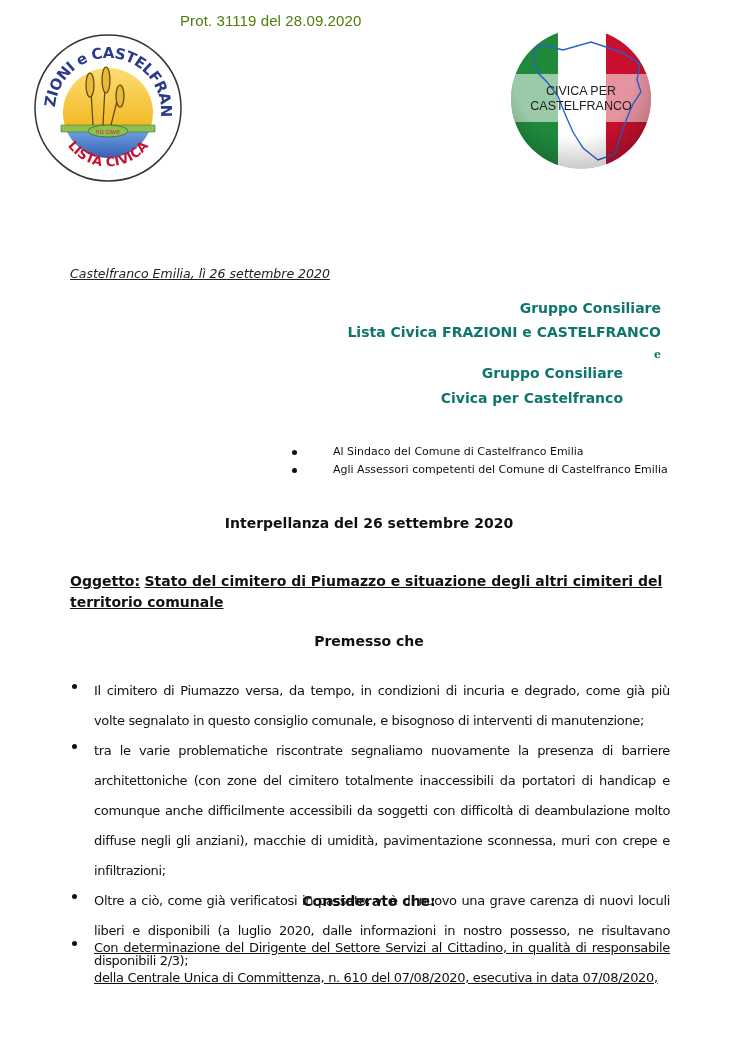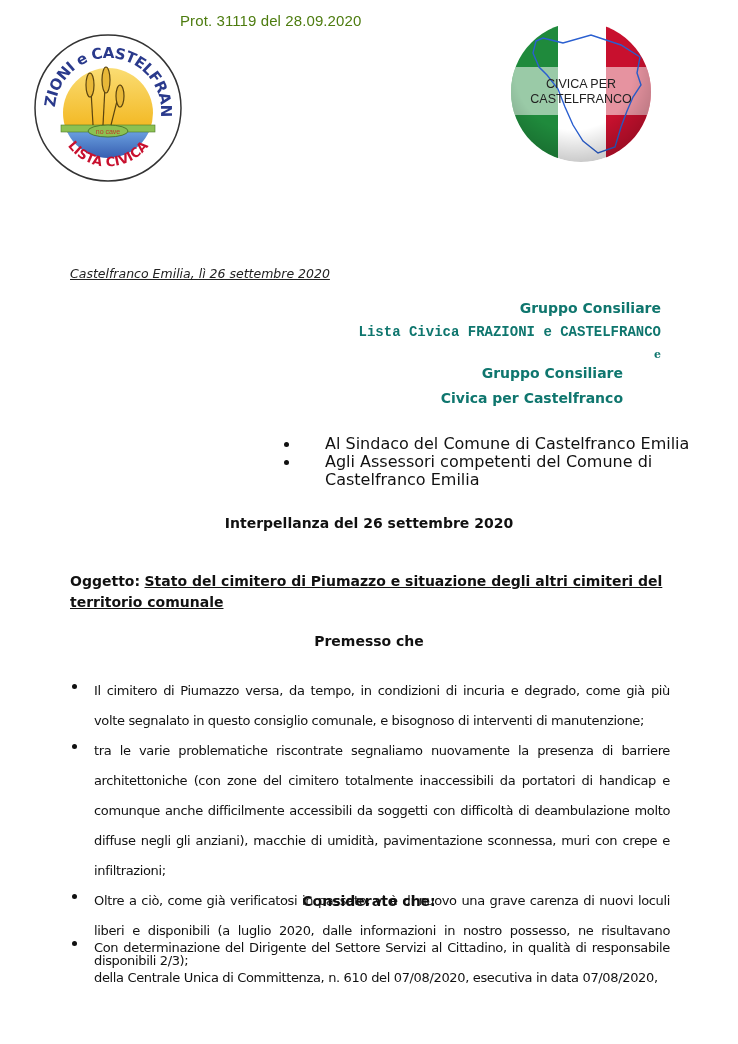--- a/index.html
+++ b/index.html
@@ -1,29 +1,29 @@
 <!DOCTYPE html>
 <html><head>
 <meta charset="utf-8">
 <style>
   html, body { margin:0; padding:0; background:#fff; }
   body { width:738px; height:1044px; position:relative; overflow:hidden; color:#111; font-family:"Liberation Sans", sans-serif; }
   .abs { position:absolute; }
   .prot { left:180px; top:12px; font-size:15px; font-family:"Liberation Sans", sans-serif; color:#4d7c0f; letter-spacing:0.1px; }
   .logo-left { left:33px; top:33px; width:150px; height:150px; }
-  .logo-right { left:503px; top:17px; width:155px; height:155px; }
+  .logo-right { left:503px; top:24px; width:155px; height:155px; }
   .date { left:70px; top:266px; font-size:12.5px; font-style:italic; text-decoration:underline; font-family:"DejaVu Sans", sans-serif; color:#222; }
   .hdr { left:0; width:661px; text-align:right; font-weight:bold; font-size:14px; font-family:"DejaVu Sans", sans-serif; color:#0f766e; }
   .e-small { font-family:"DejaVu Serif", serif; font-weight:bold; font-size:11px; }
-  .recip { left:284px; top:435px; font-size:16px; font-family:"DejaVu Sans", sans-serif; list-style:none; margin:0; padding:0; }
+  .recip { left:284px; top:435px; font-size:11px; font-family:"DejaVu Sans", sans-serif; list-style:none; margin:8px; padding:0; }
   .recip li { position:relative; padding-left:41px; height:18px; line-height:18px; }
   .recip li .dot { position:absolute; left:0; top:7px; width:5px; height:5px; border-radius:50%; background:#111; }
   .title { left:0; width:738px; text-align:center; top:515px; font-weight:bold; font-size:14px; font-family:"DejaVu Sans", sans-serif; }
   .oggetto { left:70px; top:571px; width:600px; font-size:14px; line-height:21px; font-family:"DejaVu Sans", sans-serif; }
-  .oggetto b { font-weight:bold; }
+  .oggetto b { font-weight:bold;text-decoration:underline; }
   .oggetto .u { text-decoration:underline; font-weight:bold; }
   .section { left:0; width:738px; text-align:center; font-weight:bold; font-size:14px; font-family:"DejaVu Sans", sans-serif; }
   .body-list { left:70px; width:600px; font-size:13px; line-height:30px; font-family:"DejaVu Sans", sans-serif; margin:0; padding:0; list-style:none; }
   .body-list li { position:relative; padding-left:24px; text-align:justify; letter-spacing:-0.35px; }
   .body-list li .dot { position:absolute; left:2px; top:8px; width:5px; height:5px; border-radius:50%; background:#111; }
 </style>
 </head>
 <body>
 
 <div class="abs prot">Prot.  31119 del 28.09.2020</div>
@@ -90,21 +90,21 @@
       <circle cx="78" cy="75" r="70" fill="url(#shade)"></circle>
     </g>
     <text x="78" y="71" text-anchor="middle" font-size="12.5" fill="#222" font-family="Liberation Sans, sans-serif">CIVICA PER</text>
     <text x="78" y="86" text-anchor="middle" font-size="12.5" fill="#222" font-family="Liberation Sans, sans-serif">CASTELFRANCO</text>
   </svg>
 </div>
 
 <div class="abs date">Castelfranco Emilia, lì 26 settembre 2020</div>
 
 <div class="abs hdr" style="top:300px;">Gruppo Consiliare</div>
-<div class="abs hdr" style="top:324px;font-family:Liberation Mono, monospace;">Lista Civica FRAZIONI e CASTELFRANCO</div>
+<div class="abs hdr" style="top:324px;">Lista Civica FRAZIONI e CASTELFRANCO</div>
 <div class="abs hdr e-small" style="top:348px; left:0px;">e</div>
 <div class="abs hdr" style="top:365px; left:-38px;">Gruppo Consiliare</div>
 <div class="abs hdr" style="top:390px; left:-38px;">Civica per Castelfranco</div>
 
 <ul class="abs recip">
   <li><span class="dot"></span><span>Al Sindaco del Comune di Castelfranco Emilia</span></li>
   <li><span class="dot"></span><span>Agli Assessori competenti del Comune di Castelfranco Emilia</span></li>
 </ul>
 
 <div class="abs title">Interpellanza del 26 settembre 2020</div>
@@ -117,15 +117,15 @@
 <div class="abs section" style="top:633px;">Premesso che</div>
 
 <ul class="abs body-list" style="top:676px;">
   <li><span class="dot"></span><span>Il cimitero di Piumazzo versa, da tempo, in condizioni di incuria e degrado, come già più volte segnalato in questo consiglio comunale, e bisognoso di interventi di manutenzione;</span></li>
   <li><span class="dot"></span><span>tra le varie problematiche riscontrate segnaliamo nuovamente la presenza di barriere architettoniche (con zone del cimitero totalmente inaccessibili da portatori di handicap e comunque anche difficilmente accessibili da soggetti con difficoltà di deambulazione molto diffuse negli gli anziani), macchie di umidità, pavimentazione sconnessa, muri con crepe e infiltrazioni;</span></li>
   <li><span class="dot"></span><span>Oltre a ciò, come già verificatosi in passato, vi è di nuovo una grave carenza di nuovi loculi liberi e disponibili (a luglio 2020, dalle informazioni in nostro possesso, ne risultavano disponibili 2/3);</span></li>
 </ul>
 
 <div class="abs section" style="top:893px;">Considerato che:</div>
 
-<ul class="abs body-list" style="top:933px;">
+<ul class="abs body-list" style="top:933px;text-decoration:underline;">
   <li><span class="dot"></span><span>Con determinazione del Dirigente del Settore Servizi al Cittadino, in qualità di responsabile della Centrale Unica di Committenza, n. 610 del 07/08/2020, esecutiva in data 07/08/2020,</span></li>
 </ul>
 
 </body></html>

